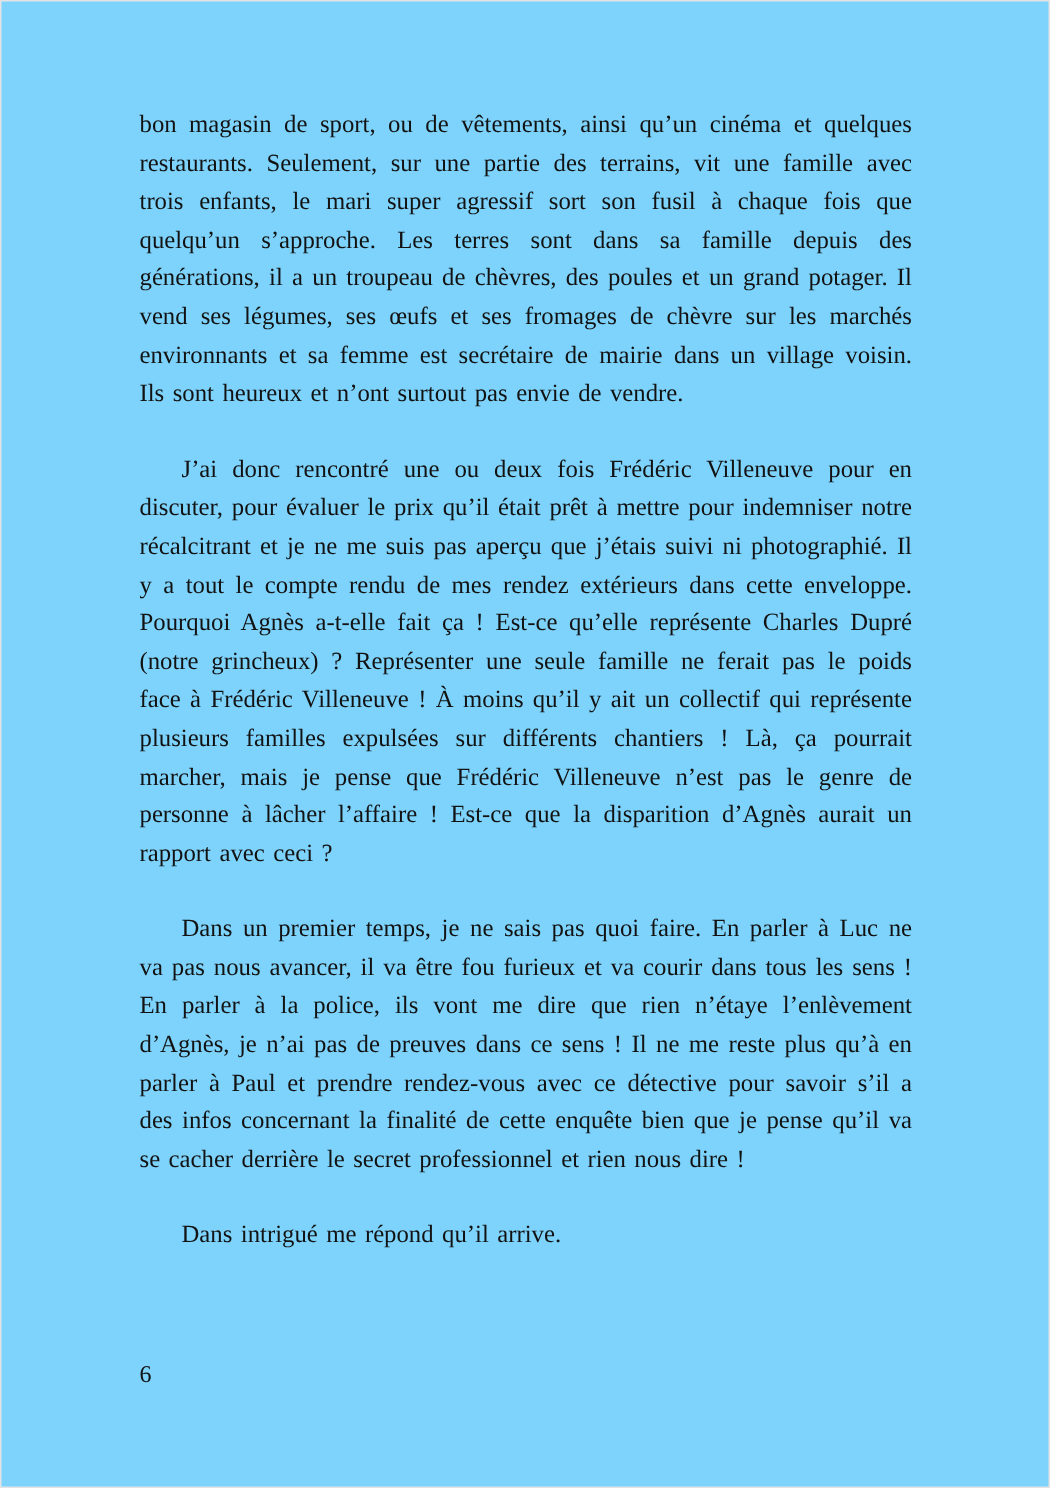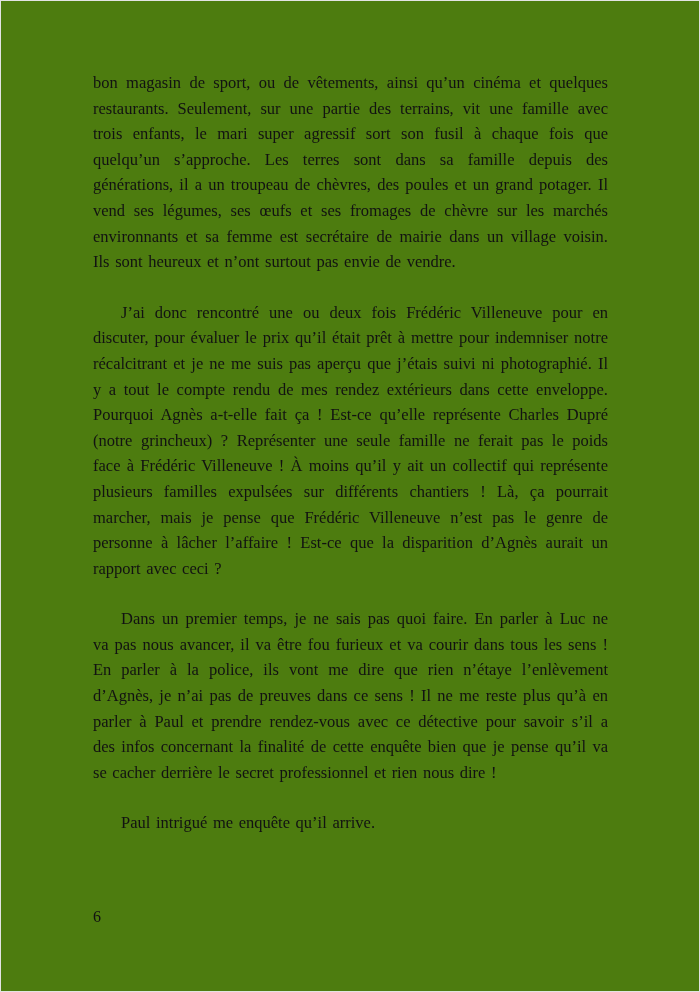--- a/index.html
+++ b/index.html
@@ -6,21 +6,21 @@
   html, body {
     margin: 0;
     padding: 0;
     background: #ffffff;
   }
   .page {
     position: relative;
     width: 700px;
     height: 992px;
     margin: 0 auto;
-    background: #4d7c0f;
+    background: #7dd3fc;
     box-shadow: inset 0 0 0 1px #e3e3e3;
     font-family: "Liberation Serif", "DejaVu Serif", serif;
     color: #121212;
     overflow: hidden;
   }
   .text-block {
     position: absolute;
     top: 70px;
     left: 93px;
     width: 515px;
@@ -46,16 +46,16 @@
   }
 </style>
 </head>
 <body>
 
 <div class="page">
   <div class="text-block">
     <p class="para no-indent">bon magasin de sport, ou de vêtements, ainsi qu’un cinéma et quelques restaurants. Seulement, sur une partie des terrains, vit une famille avec trois enfants, le mari super agressif sort son fusil à chaque fois que quelqu’un s’approche. Les terres sont dans sa famille depuis des générations, il a un troupeau de chèvres, des poules et un grand potager. Il vend ses légumes, ses œufs et ses fromages de chèvre sur les marchés environnants et sa femme est secrétaire de mairie dans un village voisin. Ils sont heureux et n’ont surtout pas envie de vendre.</p>
     <p class="para">J’ai donc rencontré une ou deux fois Frédéric Villeneuve pour en discuter, pour évaluer le prix qu’il était prêt à mettre pour indemniser notre récalcitrant et je ne me suis pas aperçu que j’étais suivi ni photographié. Il y a tout le compte rendu de mes rendez extérieurs dans cette enveloppe. Pourquoi Agnès a-t-elle fait ça&nbsp;! Est-ce qu’elle représente Charles Dupré (notre grincheux)&nbsp;? Représenter une seule famille ne ferait pas le poids face à Frédéric Villeneuve&nbsp;! À moins qu’il y ait un collectif qui représente plusieurs familles expulsées sur différents chantiers&nbsp;! Là, ça pourrait marcher, mais je pense que Frédéric Villeneuve n’est pas le genre de personne à lâcher l’affaire&nbsp;! Est-ce que la disparition d’Agnès aurait un rapport avec ceci&nbsp;?</p>
     <p class="para">Dans un premier temps, je ne sais pas quoi faire. En parler à Luc ne va pas nous avancer, il va être fou furieux et va courir dans tous les sens&nbsp;! En parler à la police, ils vont me dire que rien n’étaye l’enlèvement d’Agnès, je n’ai pas de preuves dans ce sens&nbsp;! Il ne me reste plus qu’à en parler à Paul et prendre rendez-vous avec ce détective pour savoir s’il a des infos concernant la finalité de cette enquête bien que je pense qu’il va se cacher derrière le secret professionnel et rien nous dire&nbsp;!</p>
-    <p class="para">Paul intrigué me enquête qu’il arrive.</p>
+    <p class="para">Dans intrigué me répond qu’il arrive.</p>
   </div>
   <div class="page-number">6</div>
 </div>
 
 </body></html>

